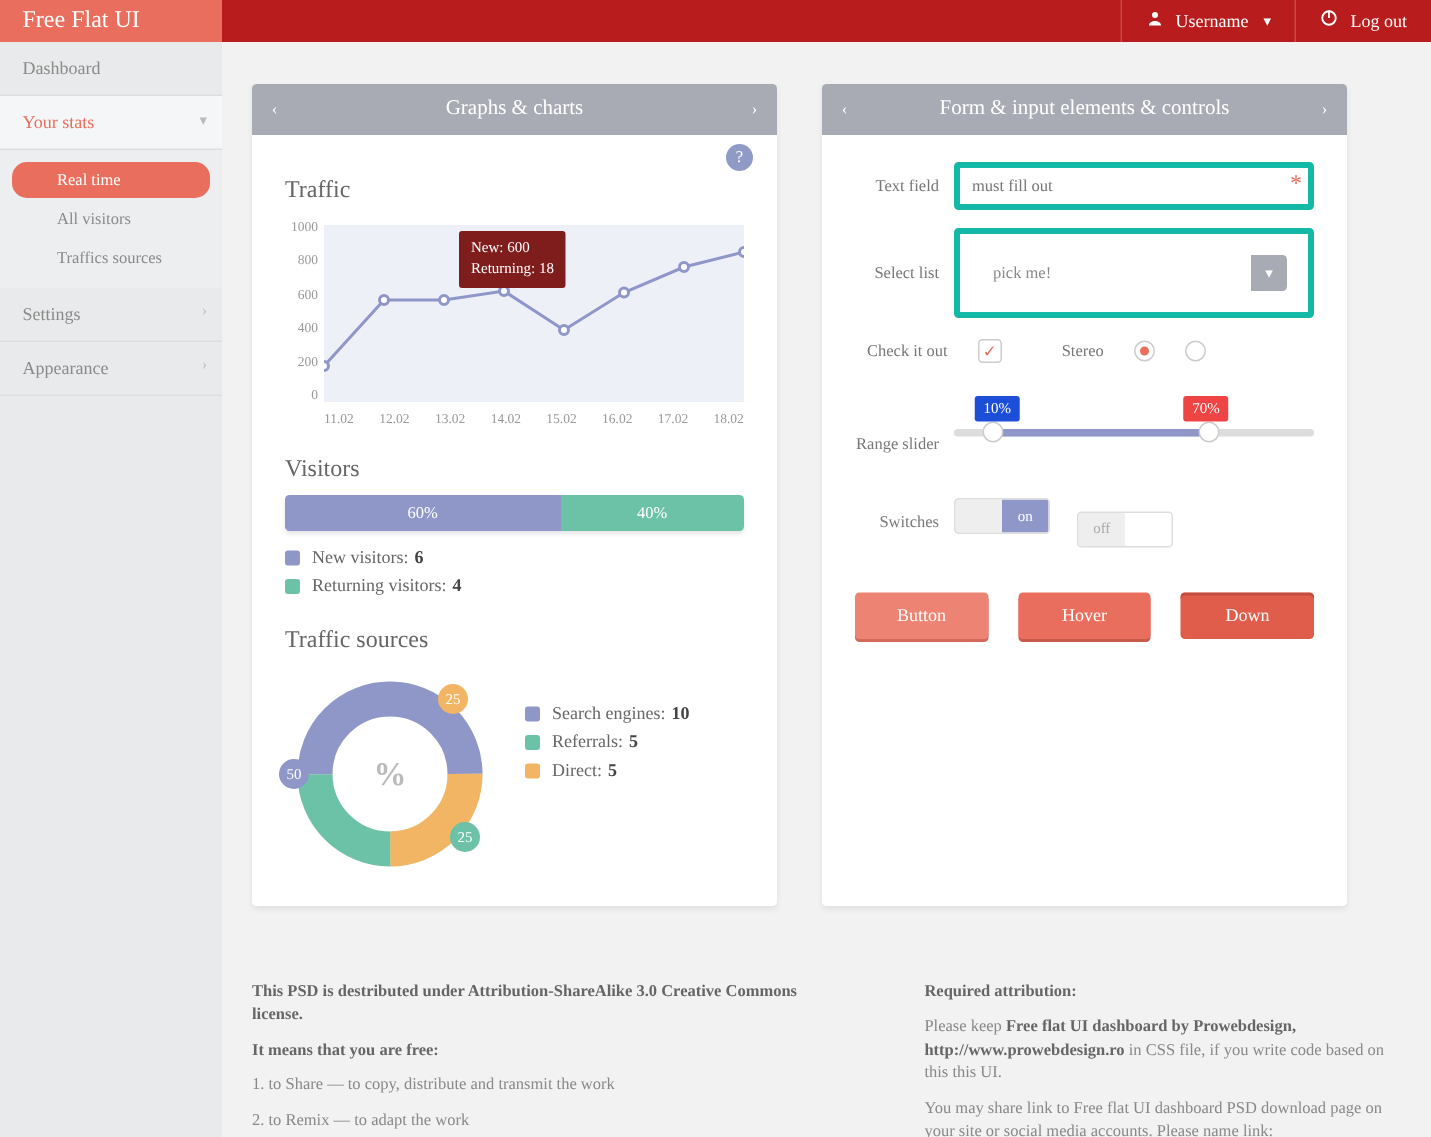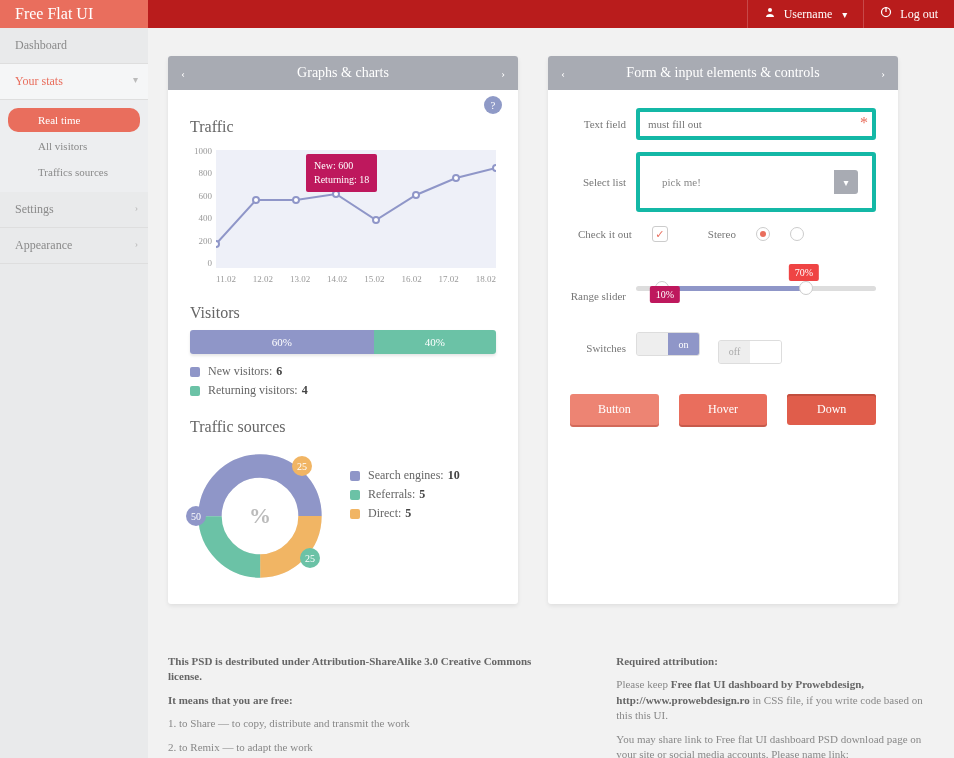--- a/index.html
+++ b/index.html
@@ -25,21 +25,21 @@
 .panel-header .ph-title { flex: 1; text-align: center; }
 .panel-body { padding: 18px 22px; position: relative; }
 .section-title { font-size: 16px; color: #666; margin: 10px 0 8px 0; }
 .help-badge { position: absolute; right: 16px; top: 6px; width: 18px; height: 18px; border-radius: 50%; background: #8f9ac7; color: #fff; font-size: 11px; display: flex; align-items: center; justify-content: center; cursor: pointer; }
 .chart-area { position: relative; height: 140px; display: flex; }
 .ylabels { width: 26px; display: flex; flex-direction: column; justify-content: space-between; font-size: 9px; color: #999; text-align: right; padding: 2px 4px 16px 0; }
 .plot { flex: 1; position: relative; }
 .plot-bg { position: absolute; left: 0; right: 0; top: 6px; bottom: 16px; background: #eef0f8; }
 .xlabels { position: absolute; left: 0; right: 0; bottom: 0; display: flex; justify-content: space-between; font-size: 9px; color: #999; }
 svg.line-svg { position: absolute; left: 0; top: 6px; right: 0; height: 118px; width: 100%; }
-.tooltip { position: absolute; background: #be185d; color: #fff; font-size: 10px; padding: 5px 8px; border-radius: 2px; left: 90px; top: 10px; line-height: 1.4; }
+.tooltip { position: absolute; background: #7f1d1d; color: #fff; font-size: 10px; padding: 5px 8px; border-radius: 2px; left: 90px; top: 10px; line-height: 1.4; }
 .bar { display: flex; height: 24px; border-radius: 3px; overflow: hidden; box-shadow: 0 2px 3px rgba(0,0,0,0.1); margin-bottom: 10px; }
 .bar .seg1 { background: #8f96c8; color:#fff; display:flex; align-items:center; justify-content:center; font-size:11px; flex:0 0 60%; }
 .bar .seg2 { background: #6bc2a6; color:#fff; display:flex; align-items:center; justify-content:center; font-size:11px; flex:0 0 40%; }
 .legend-row { display: flex; align-items: center; font-size: 12px; color: #666; margin: 4px 0; }
 .legend-sq { width: 10px; height: 10px; border-radius: 2px; margin-right: 8px; }
 .lg-purple { background: #8f96c8; } .lg-teal { background: #6bc2a6; } .lg-orange { background: #f1b564; }
 .legend-row .val { color: #444; font-weight: bold; margin-left: 4px; }
 .donut-wrap { display: flex; gap: 20px; margin-top: 10px; }
 .donut { position: relative; width: 140px; height: 140px; }
 .donut svg { width: 140px; height: 140px; }
@@ -59,21 +59,21 @@
 .msg-label { font-size: 11px; color: #777; margin-bottom: 4px; display:block; }
 .checks { display:flex; align-items:center; gap:20px; font-size:11px; color:#777; }
 .checkbox { width:16px; height:16px; border:1px solid #ccc; border-radius:3px; display:inline-flex; align-items:center; justify-content:center; color:#e96e5d; font-size:11px; background:#fff; cursor:pointer; }
 .radio { width:14px;height:14px;border:1px solid #ccc;border-radius:50%; display:inline-block; position:relative; cursor:pointer; background:#fff; }
 .radio.checked::after{content:'';position:absolute;width:6px;height:6px;background:#e96e5d;border-radius:50%;left:3px;top:3px;}
 .slider-wrap { position:relative; height:30px; }
 .slider-track { position:absolute; left:0; right:0; top:14px; height:5px; background:#ddd; border-radius:3px; }
 .slider-fill { position:absolute; top:14px; height:5px; background:#8f96c8; border-radius:3px; }
 .slider-thumb { position:absolute; top:9px; width:14px; height:14px; background:#fff; border:1px solid #ccc; border-radius:50%; cursor:pointer; }
 .slider-label { position:absolute; top:-8px; transform:translateX(-50%); color:#fff; font-size:10px; padding:3px 6px; border-radius:2px; }
-.sl1{ background:#be185d;margin-top:22px; } .sl2{ background:#ef4444; }
+.sl1{ background:#1d4ed8; } .sl2{ background:#ef4444; }
 .switch { display:inline-flex; width:64px; height:24px; border:1px solid #ddd; border-radius:3px; overflow:hidden; background:#f6f6f6; cursor:pointer; margin-right:14px;}
 .switch .half{flex:1; display:flex;align-items:center;justify-content:center;font-size:10px;}
 .switch .active-on{background:#8f96c8;color:#fff;}
 .switch .inactive{background:#eee;color:#aaa;}
 .buttons { display:flex; gap:20px; margin-top:30px; }
 .btn { flex:1; padding:8px 0; text-align:center; color:#fff; border-radius:3px; font-size:12px; cursor:pointer; }
 .b-normal{background:#ed8473; box-shadow:0 2px 0 #d26959;} .b-hover{background:#e96e5d; box-shadow:0 2px 0 #c75a4b;} .b-down{background:#e05d4b; box-shadow:0 2px 0 #c24e3e inset;}
 .footer { width:100%; display:flex; gap:60px; font-size:11px; color:#888; padding:20px 0; }
 .footer p { margin-bottom:8px; line-height:1.4; }
 .footer b { color:#666; }

